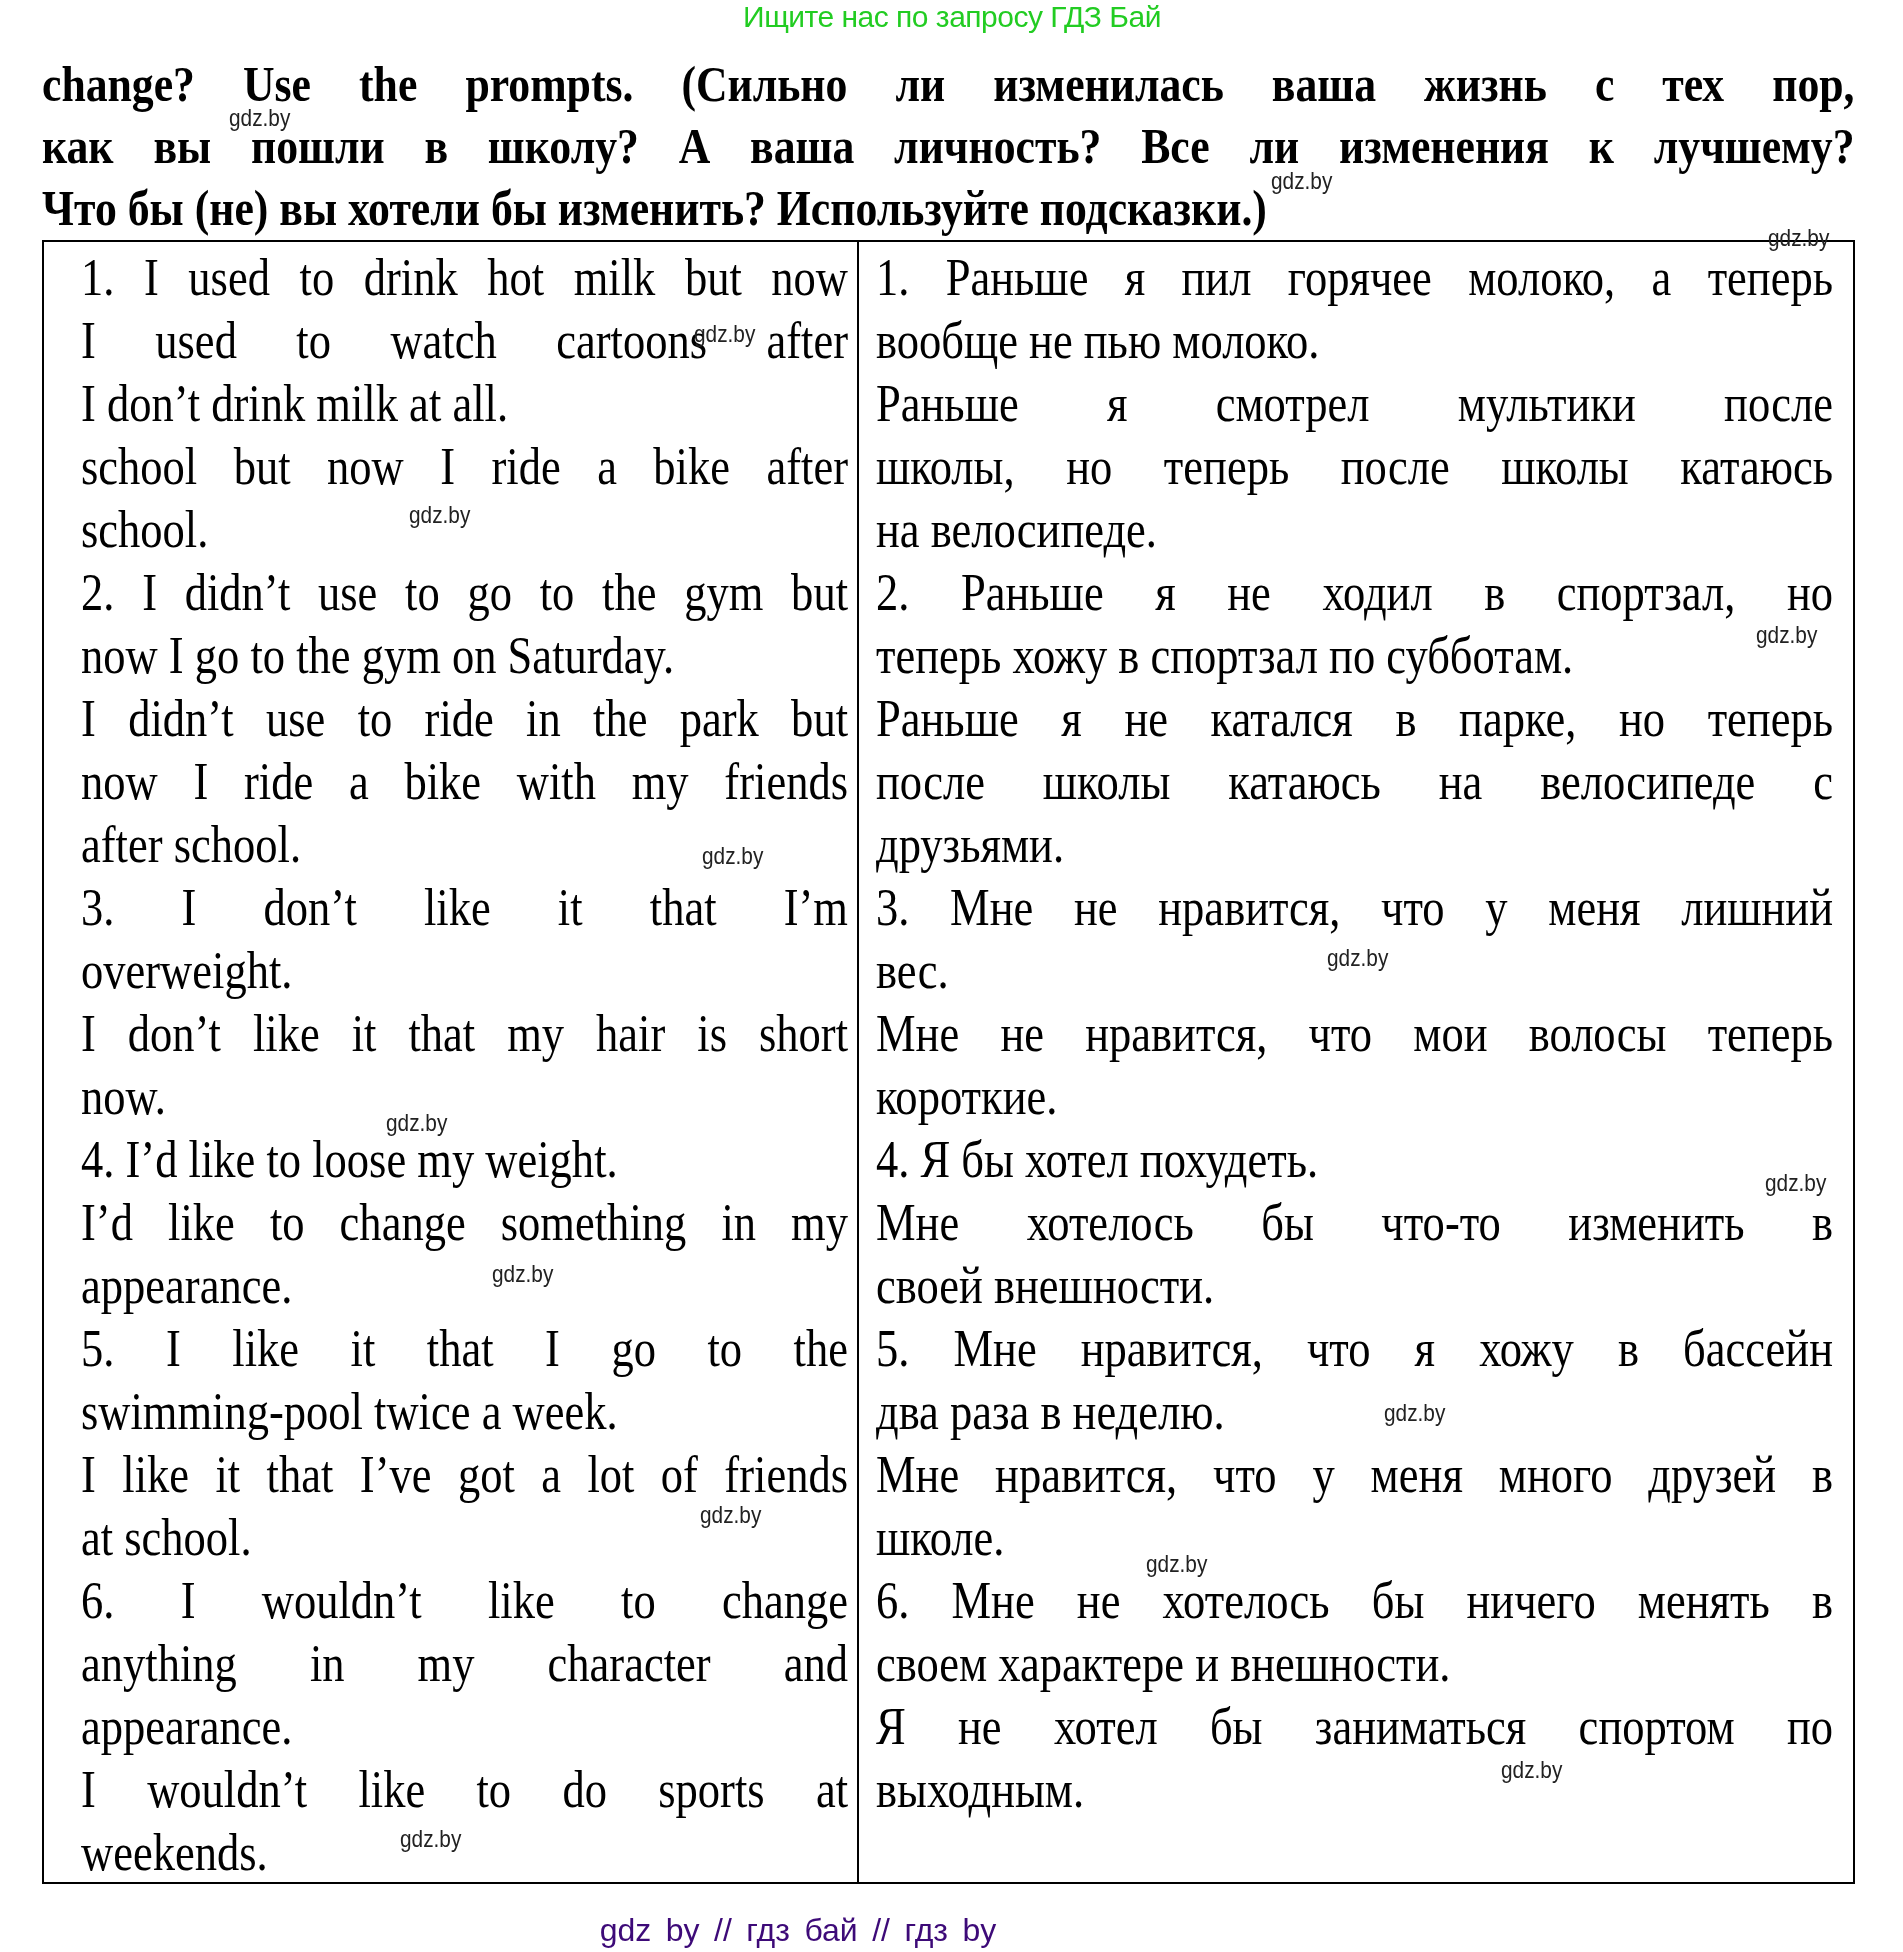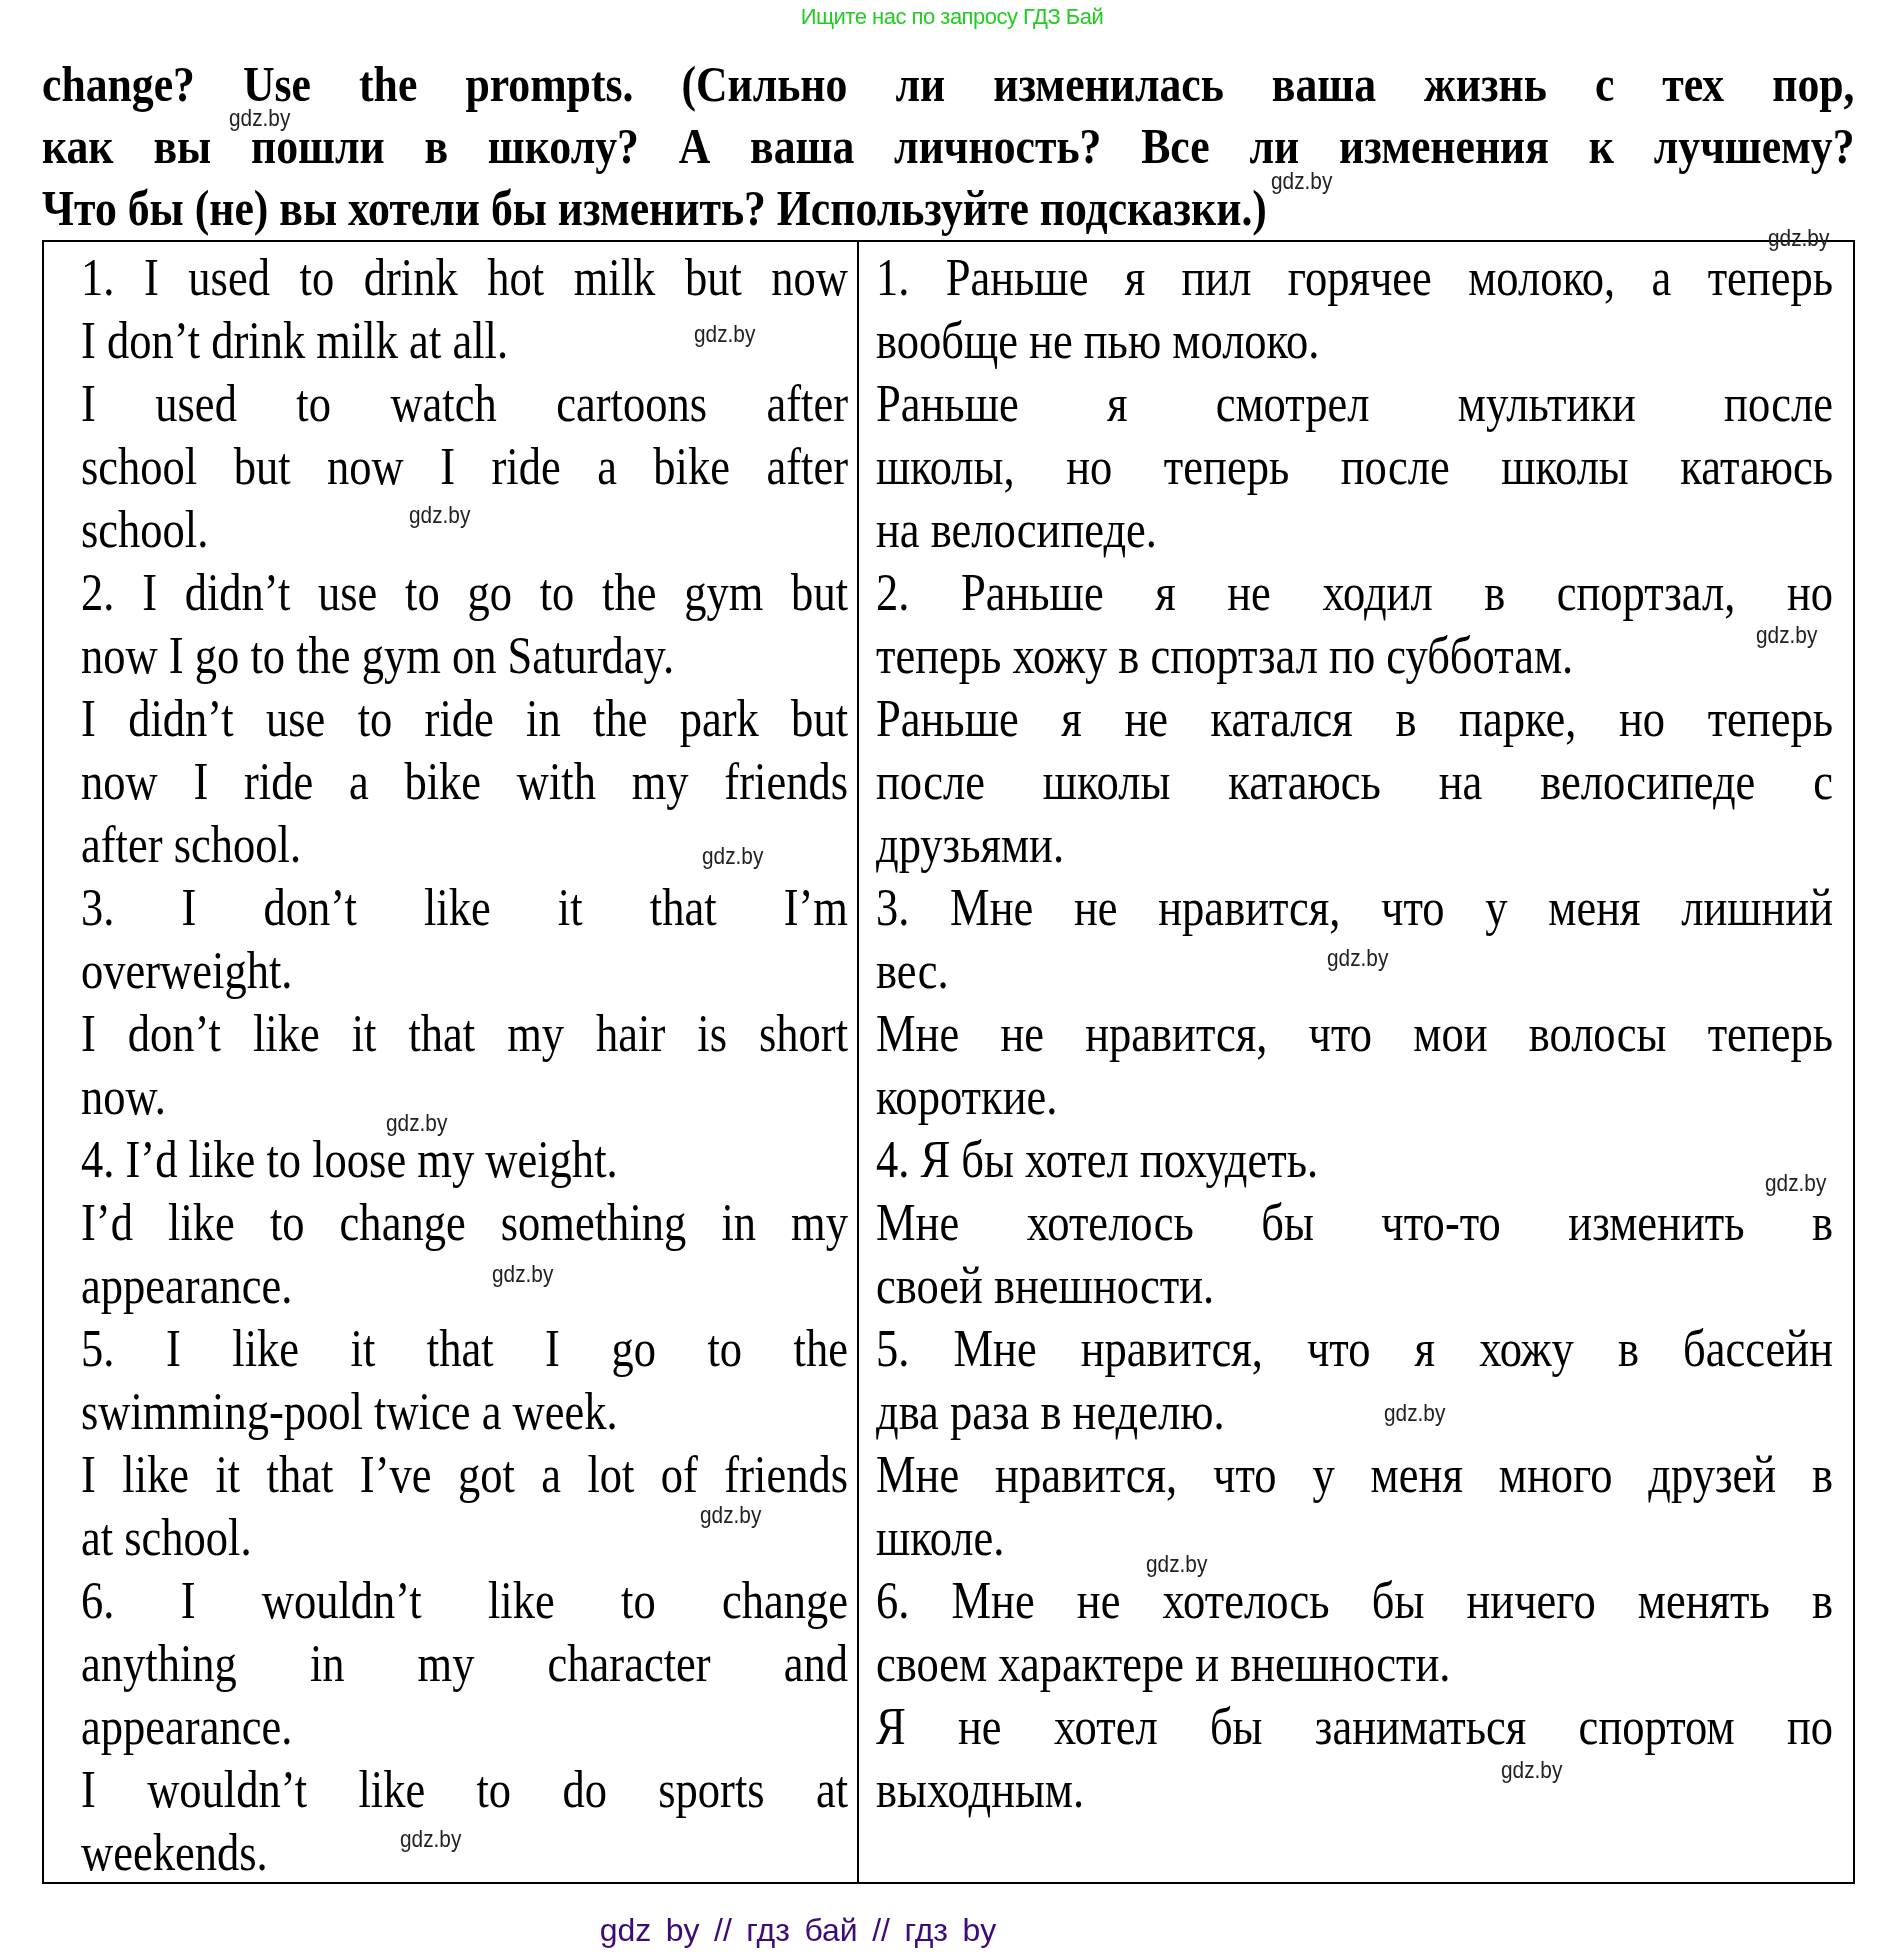--- a/index.html
+++ b/index.html
@@ -1,21 +1,21 @@
 <!DOCTYPE html>
 <html style="font-size:15px"><head>
 <meta charset="utf-8">
 <style>
   html, body { margin: 0; padding: 0; background: #ffffff; }
   body { width: 1904px; height: 1953px; position: relative; overflow: hidden; }
 
   .banner {
     position: absolute; left: 0; top: 0; width: 1904px; height: 38px;
     text-align: center; color: #22cc22;
-    font-family: "Liberation Sans", sans-serif; font-size: 22px; line-height: 34px;
+    font-family: "Liberation Sans", sans-serif; font-size: 30px; line-height: 34px;
     letter-spacing: -0.5px;
   }
 
   .task {
     position: absolute; left: 42px; top: 53px; width: 1813px;
     font-family: Liberation Serif, serif; font-weight: bold; color: #000;
   }
   .task-line {
     height: 62px; line-height: 62px; font-size: 51px;
     white-space: nowrap; transform-origin: left center;
@@ -72,25 +72,25 @@
   <div class="task-line" style="transform:scaleX(0.857);width:2115px;">Что бы (не) вы хотели бы изменить? Используйте подсказки.)</div>
 </div>
 
 <div class="table">
   <div class="divider"></div>
 
   <div class="col left">
     <div class="line j">
         <span>1. I used to drink hot milk but now</span>
       </div>
+    <div class="line j">
+        <span>I used to watch cartoons after</span>
+      </div>
     <div class="line l">
         <span>I don’t drink milk at all.</span>
-      </div>
-    <div class="line j">
-        <span>I used to watch cartoons after</span>
       </div>
     <div class="line j">
         <span>school but now I ride a bike after</span>
       </div>
     <div class="line l">
         <span>school.</span>
       </div>
     <div class="line j">
         <span>2. I didn’t use to go to the gym but</span>
       </div>

